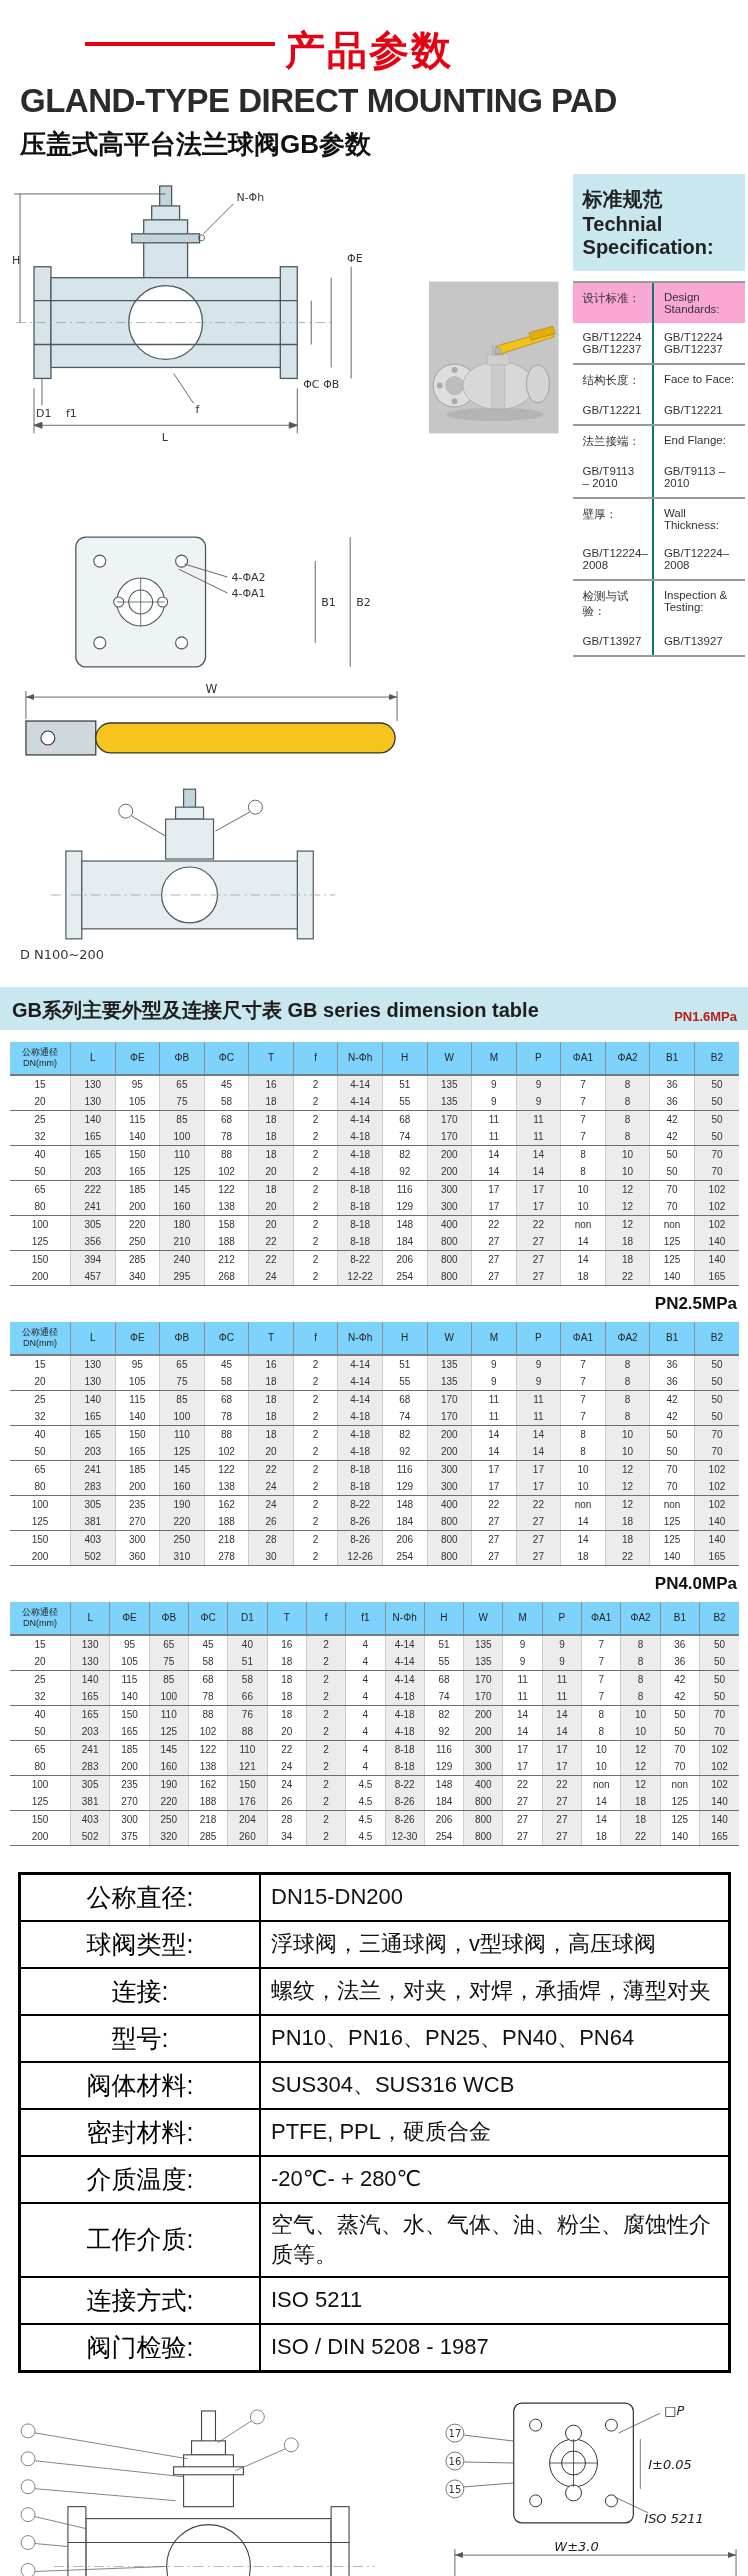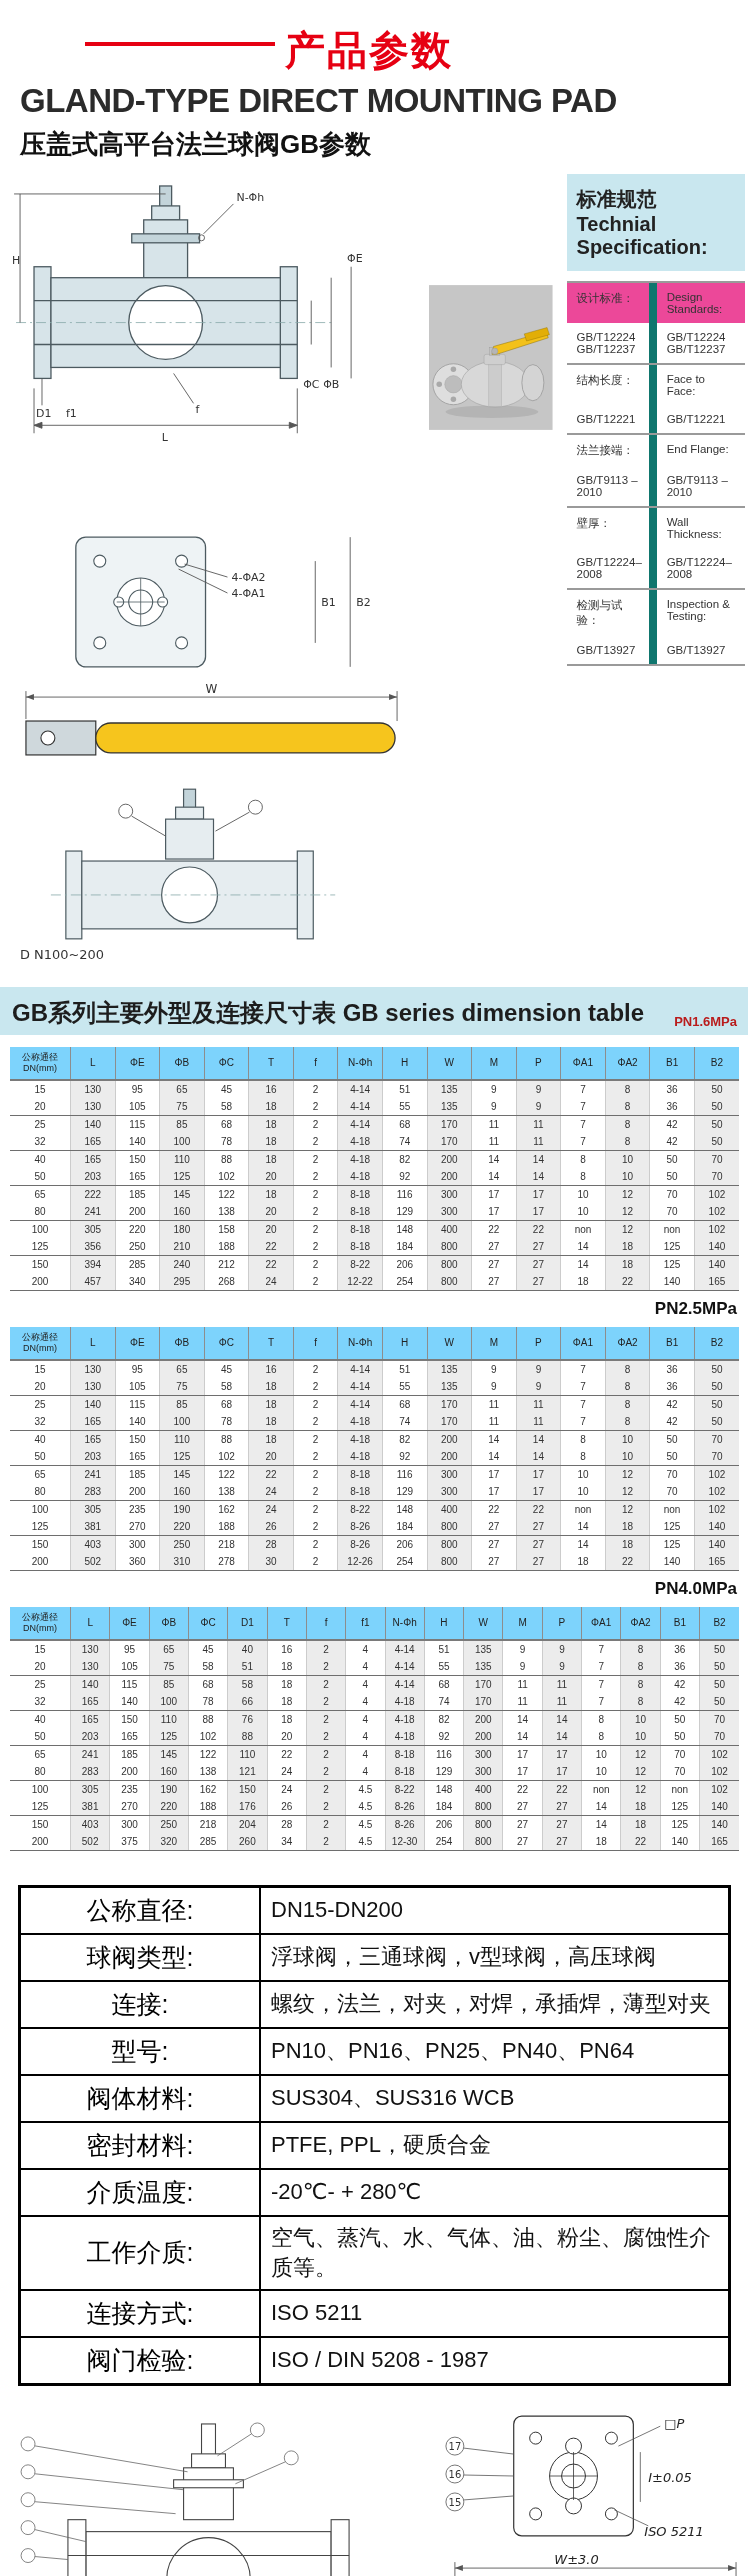--- a/index.html
+++ b/index.html
@@ -16,41 +16,41 @@
   
   .drawrow{display:flex;padding:10px 6px 0;gap:4px;}
   .drawcol-left{width:419px;flex:none;}
   .drawcol-right{width:316px;flex:none;display:flex;gap:14px;}
   svg text{font-family:"DejaVu Sans",sans-serif;}
   
   .spec-title{background:#c9e7ef;font-size:20px;font-weight:600;color:#222;padding:12px 10px;}
   .spec-table{margin-top:10px;border-top:2px solid #9a9a9a;}
   .spec-entry{display:grid;grid-template-columns:46% 54%;border-bottom:2px solid #9a9a9a;}
   .spec-cell{padding:8px 10px;font-size:11.5px;color:#333;}
-  .spec-cell.rightc{border-left:8px solid #0f766e;}
-  .spec-entry.first .lab{background:#ec4899;}
+  .spec-cell.rightc{border-left:2px solid #0f766e;}
+  .spec-entry.first .lab{background:#f9a8d4;}
   
   .dim-bar{background:#c9e7ef;margin-top:16px;padding:10px 12px 6px;display:flex;
            justify-content:space-between;align-items:flex-end;}
-  .dim-bar .dim-title{font-size:24px;font-weight:600;color:#1d1d1d;}
+  .dim-bar .dim-title{font-size:20px;font-weight:600;color:#1d1d1d;}
   .dim-bar .pn-inbar{font-size:13px;font-weight:bold;color:#b91c1c;}
   .dim-wrap{padding:6px 10px 0;}
   .pn-label{text-align:right;font-size:17px;font-weight:bold;color:#111;padding:8px 2px 2px;}
   table.dim-table{width:100%;border-collapse:collapse;table-layout:fixed;margin-top:6px;}
   table.dim-table th{background:#7dd3fc;font-weight:normal;font-size:10px;color:#222;
      height:30px;line-height:1.2;white-space:pre-line;border-left:1px solid #8d8d8d;
      border-bottom:2px solid #7a7a7a;}
   table.dim-table th:first-child{border-left:none;width:58px;font-size:9px;}
   table.dim-table td{font-size:10px;color:#333;text-align:center;height:15px;
      border-left:1px solid #cccccc;}
   table.dim-table td:first-child{border-left:none;}
   table.dim-table td.shade{background:#ececec;}
   table.dim-table tr.grp td{border-bottom:1.5px solid #6e6e6e;}
   
-  table.params{width:713px;margin:34px auto 10px;border-collapse:collapse;border:3px solid #000;}
+  table.params{width:713px;margin:26px auto 10px;border-collapse:collapse;border:3px solid #000;}
   table.params td{border:2.5px solid #000;padding:6px 10px;}
   table.params td.plabel{width:218px;text-align:center;font-size:25px;color:#000;}
   table.params td.pvalue{font-size:22px;color:#111;font-weight:500;}
   
   .botrow{display:flex;padding:14px 6px 20px;gap:6px;}
   .bot-left{width:407px;flex:none;}
   .bot-right{width:329px;flex:none;}
 </style>
 </head>
 <body>

